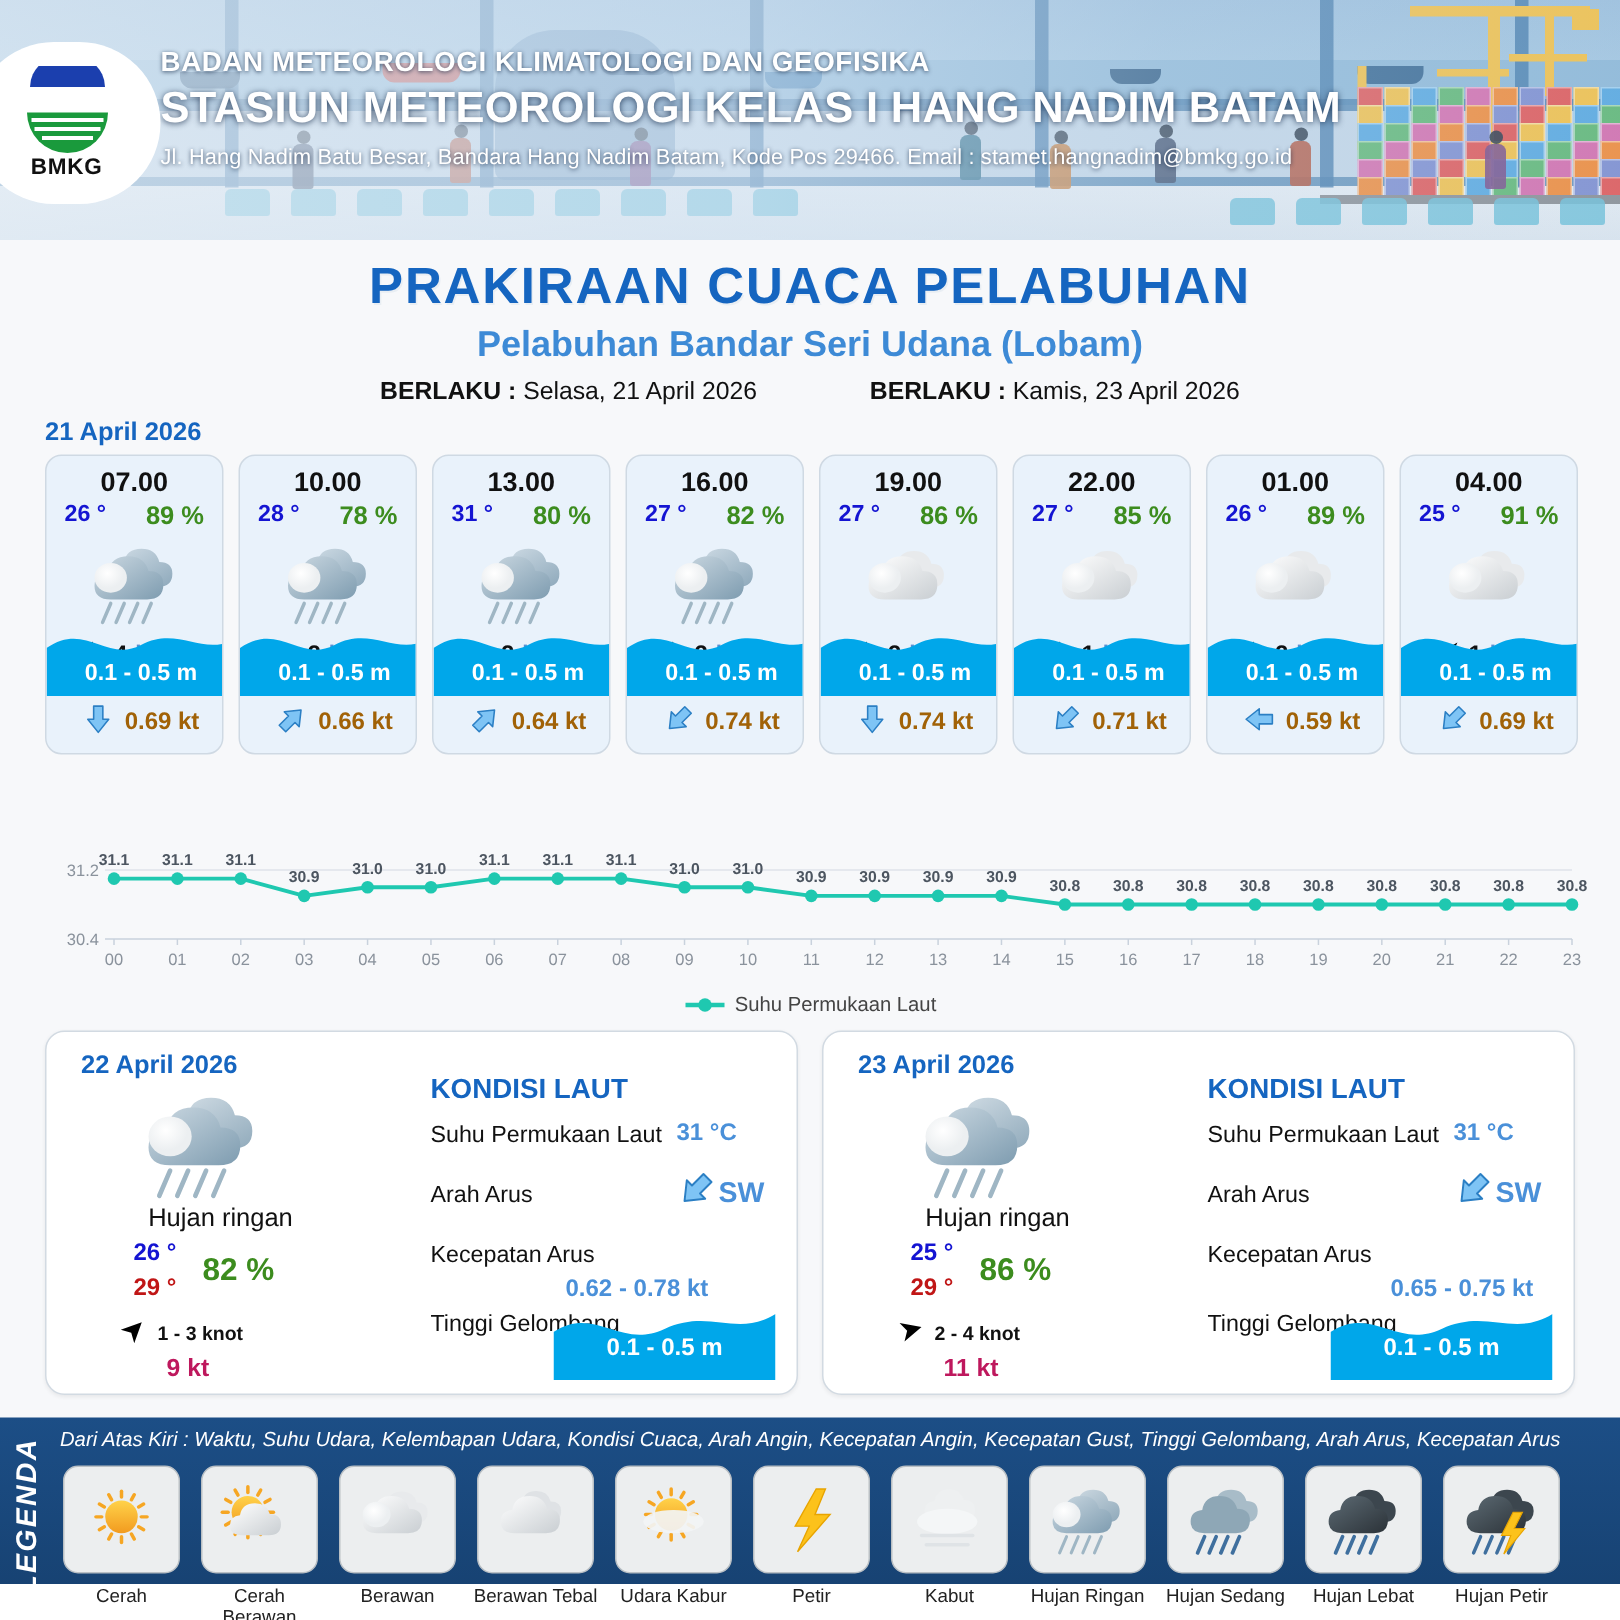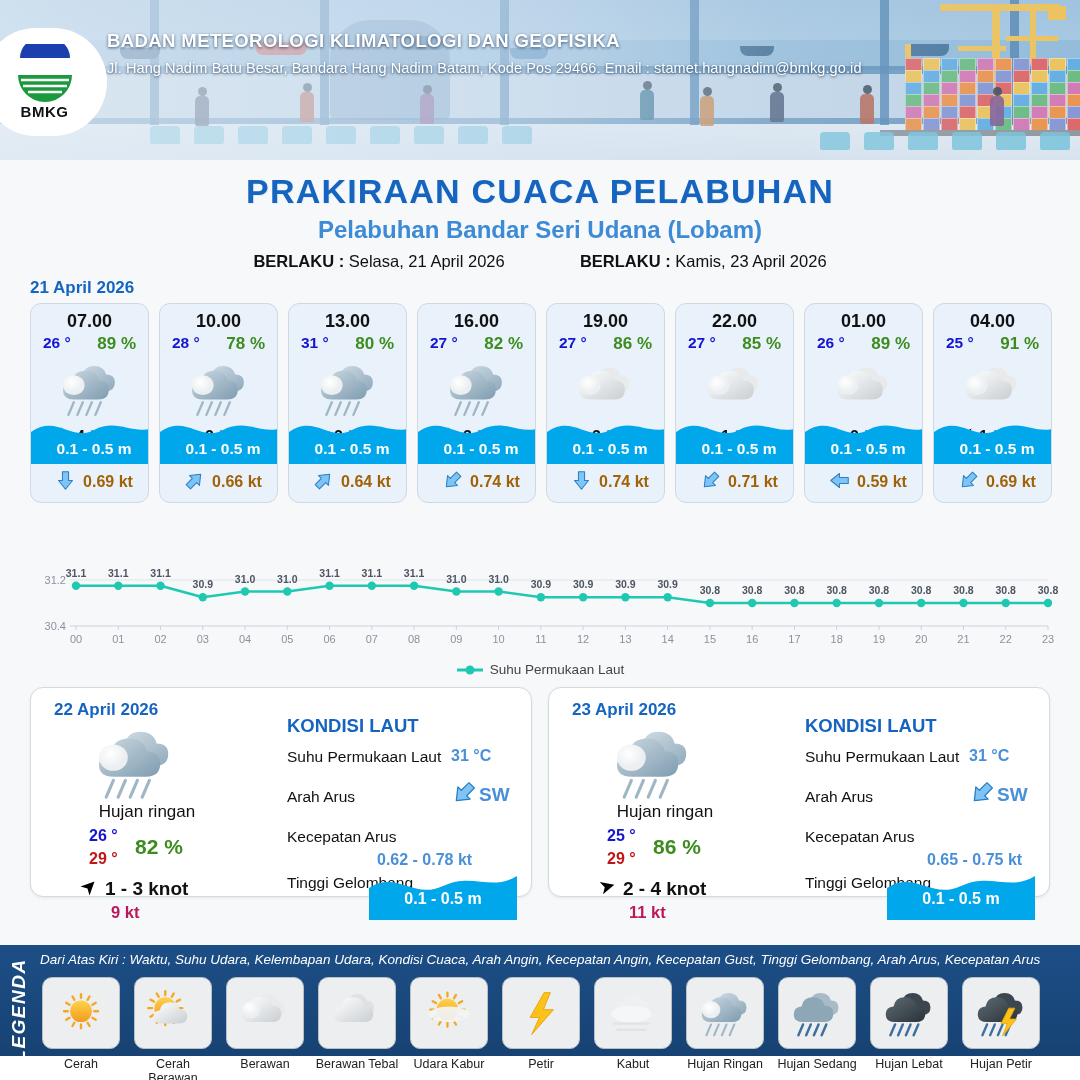--- a/index.html
+++ b/index.html
@@ -77,30 +77,30 @@
            display:flex; align-items:center; justify-content:center; gap:7px; }
   .cur-val { font-size:16px; font-weight:bold; color:#a16207; }
 
   
   .chart { position:absolute; left:24px; top:556px; width:1034px; height:96px; }
   .chart-legend { position:absolute; left:0; top:662px; width:1080px; text-align:center;
                   font-size:13.5px; color:#444; }
   .cl-dot { display:inline-block; vertical-align:middle; margin-right:6px; }
 
   
-  .dpanel { position:absolute; top:687px; width:502px; height:210px; background:#fff;
+  .dpanel { position:absolute; top:687px; width:502px; height:243px; background:#fff;
             border:1px solid #d2dae2; border-radius:13px; box-shadow:0 1px 3px rgba(0,0,0,.07); }
   .dp-date { position:absolute; left:23px; top:12px; font-size:17px; font-weight:bold; color:#1565c0; }
   .dp-icon { position:absolute; left:56px; top:36px; }
   .dp-cond { position:absolute; left:0; top:114px; width:232px; text-align:center;
              font-size:17px; color:#111; }
   .dp-tmin { position:absolute; left:58px; top:139px; font-size:16px; font-weight:bold; color:#1414d2; }
   .dp-tmax { position:absolute; left:58px; top:162px; font-size:16px; font-weight:bold; color:#c01616; }
   .dp-hum { position:absolute; left:104px; top:147px; font-size:21px; font-weight:bold; color:#3c8c1e; }
-  .dp-wind { position:absolute; left:50px; top:190px; font-size:19px; font-weight:bold; color:#111;
+  .dp-wind { position:absolute; left:50px; top:190px; font-size:13px; font-weight:bold; color:#111;
              display:flex; align-items:center; gap:7px; }
   .dp-gust { position:absolute; left:80px; top:215px; font-size:16.5px; font-weight:bold; color:#be185d; }
   .dp-h { position:absolute; left:256px; top:27px; font-size:18.5px; font-weight:bold; color:#1565c0; }
   .dp-lbl { position:absolute; left:256px; font-size:15.5px; color:#111; }
   .dp-val { position:absolute; font-size:16px; font-weight:bold; color:#4a90d9; }
 
   
   .legend { position:absolute; left:0; top:945px; width:1080px; height:135px;
             background:linear-gradient(180deg,#1c4e86 0%,#16406f 100%); }
   .lg-side { position:absolute; left:6px; top:948px; width:26px; height:128px; z-index:3; }
@@ -258,20 +258,21 @@
           <path d="M9 42 h44" stroke="#fff" stroke-width="2.6"></path>
           <path d="M14 48 h34" stroke="#fff" stroke-width="2.6"></path>
         </g>
       </svg>
     </div>
     <div class="logo-txt">BMKG</div>
   </div>
 
   <div class="hdr-text">
     <div class="hdr-l1">BADAN METEOROLOGI KLIMATOLOGI DAN GEOFISIKA</div>
+    <div class="hdr-l2">STASIUN METEOROLOGI KELAS I HANG NADIM BATAM</div>
     <div class="hdr-l3">Jl. Hang Nadim Batu Besar, Bandara Hang Nadim Batam, Kode Pos 29466. Email : stamet.hangnadim@bmkg.go.id</div>
   </div>
 </div>
 
 <div class="ttl1">PRAKIRAAN CUACA PELABUHAN</div>
 <div class="ttl2">Pelabuhan Bandar Seri Udana (Lobam)</div>
 <div class="valid">
   <b>BERLAKU :</b>
   <span>Selasa, 21 April 2026</span>
   <span class="gap"></span>

